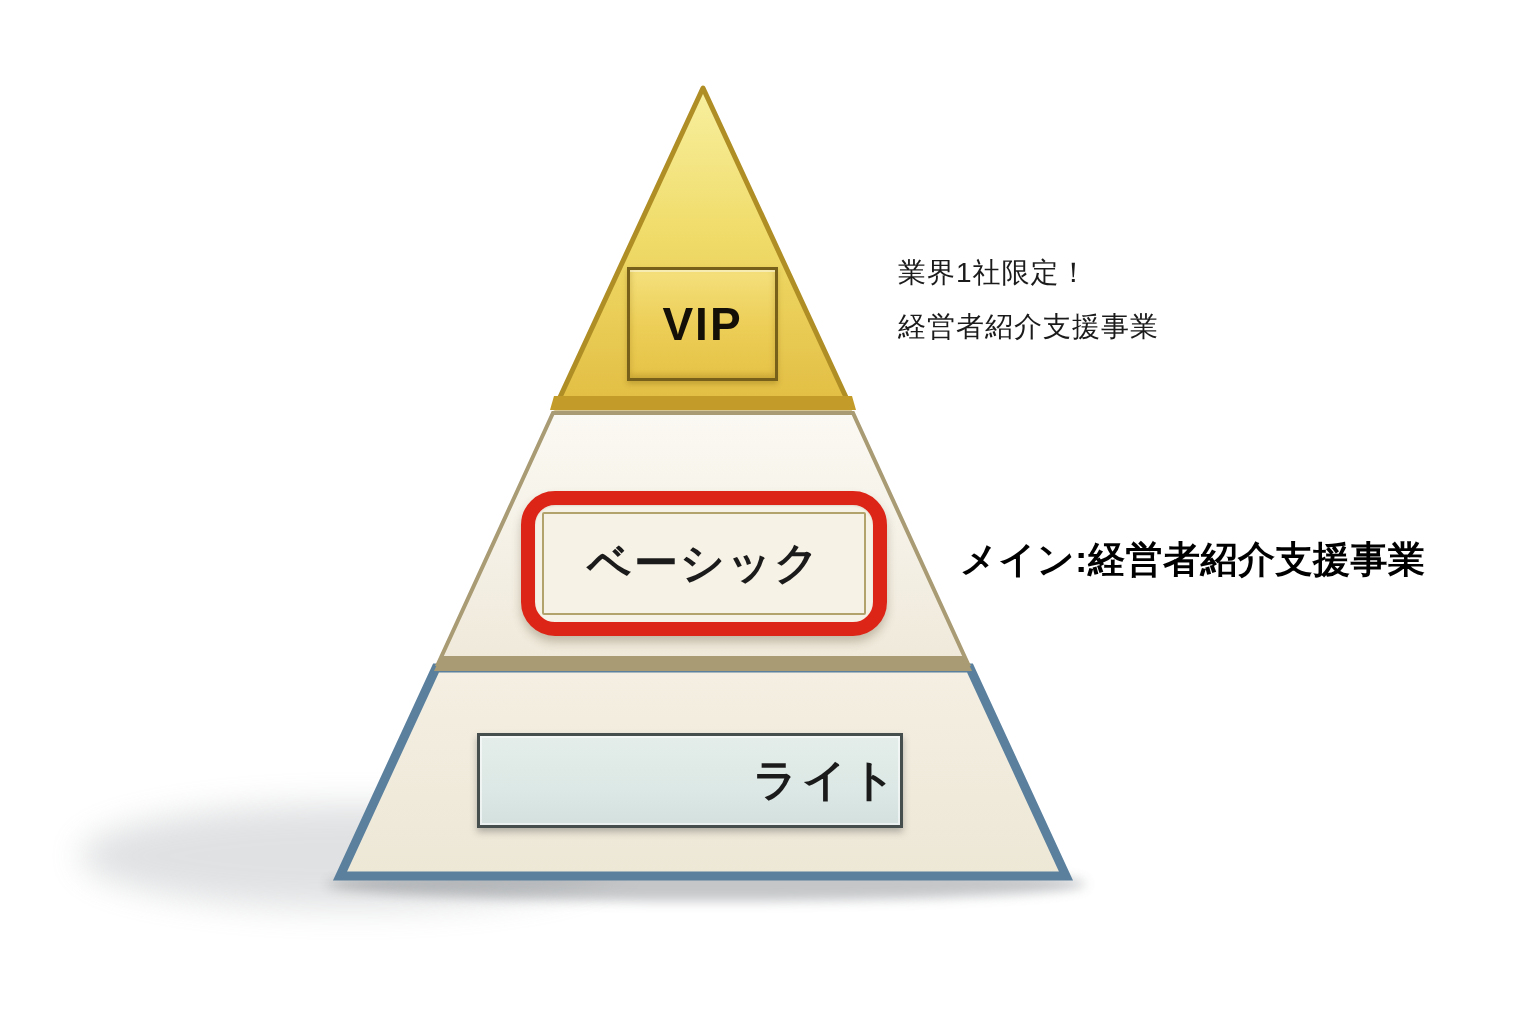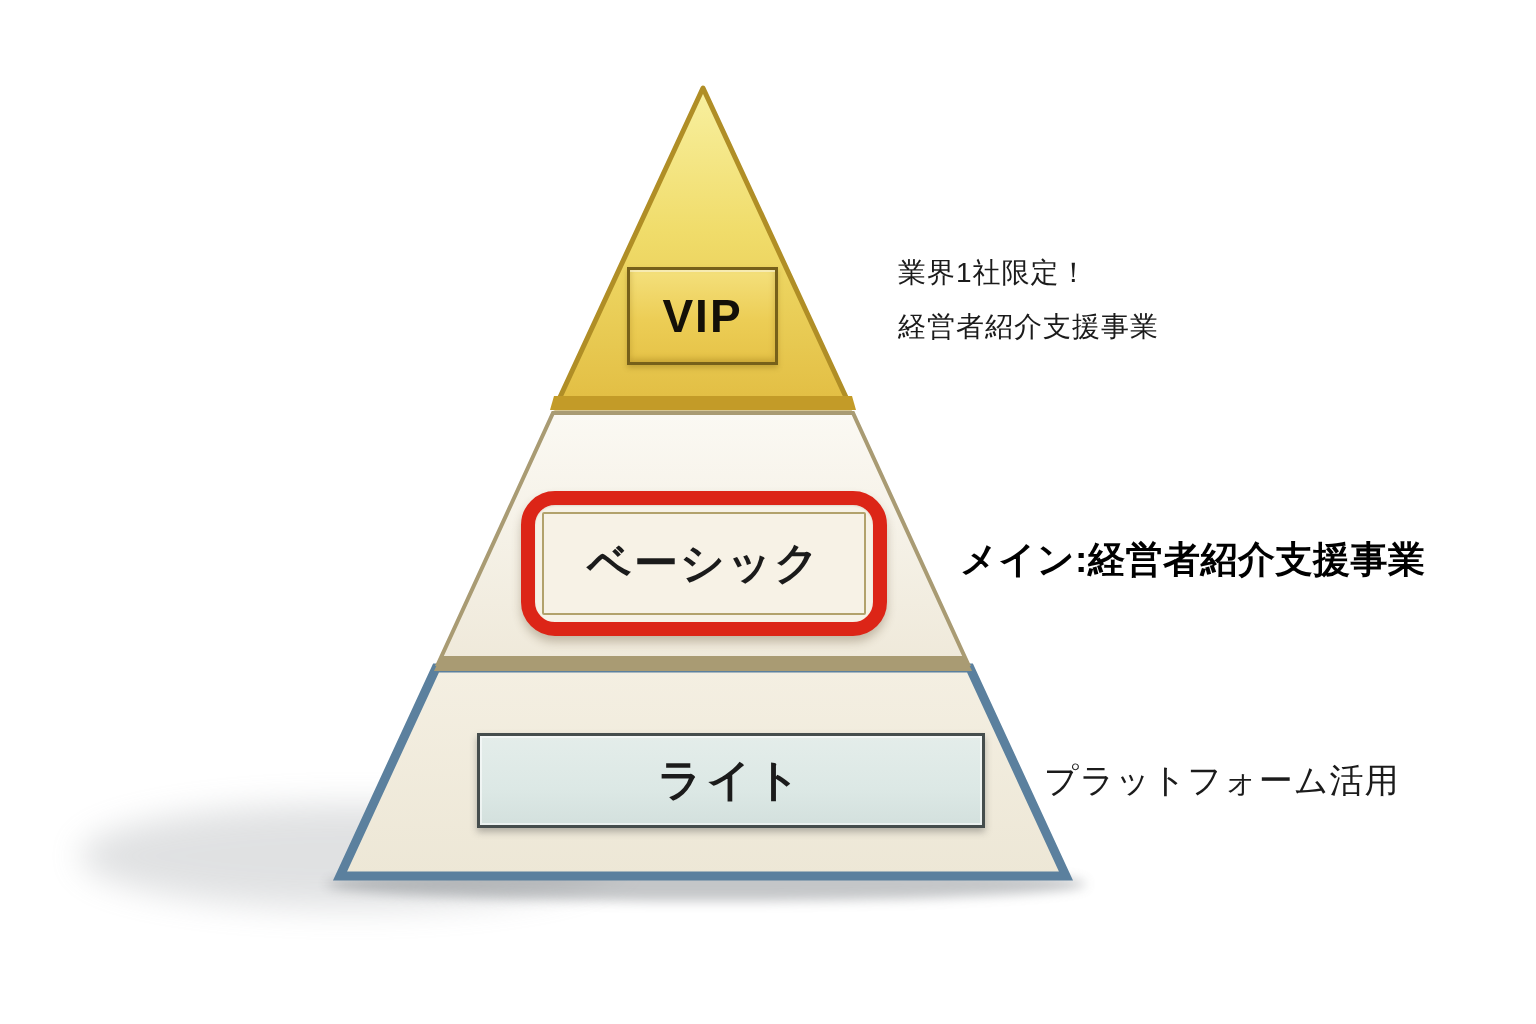--- a/index.html
+++ b/index.html
@@ -22,21 +22,21 @@
   }
   .overlay {
     position: absolute;
     box-sizing: border-box;
     display: flex;
     align-items: center;
     justify-content: center;
   }
   
   .vip-box {
-    left: 627px; top: 267px; width: 151px; height: 98px;
+    left: 627px; top: 267px; width: 151px; height: 114px;
     background: linear-gradient(180deg, #f4e07c 0%, #eccd55 55%, #e6c348 100%);
     border: 3px solid #76601a;
     box-shadow: inset 0 2px 0 rgba(255,255,250,0.45), inset 0 -3px 6px rgba(140,105,15,0.35), 0 3px 5px rgba(120,90,10,0.30);
     color: #141008;
     font-size: 46px;
     font-weight: 800;
     letter-spacing: 2px;
   }
   
   .basic-box {
@@ -54,28 +54,29 @@
     display: flex;
     align-items: center;
     justify-content: center;
     color: #1b1b1b;
     font-size: 44px;
     font-weight: 700;
     letter-spacing: 2px;
   }
   
   .light-box {
-    left: 477px; top: 733px; width: 508px; height: 95px;
+    left: 477px; top: 733px; width: 426px; height: 95px;
     background: linear-gradient(180deg, #e4edea 0%, #dce8e5 60%, #d3e0dd 100%);
     border: 3px solid #454d4d;
     box-shadow: 0 4px 7px rgba(60,60,60,0.35), inset 0 0 0 2px rgba(255,255,255,0.55);
     color: #1b1b1b;
     font-size: 44px;
     font-weight: 700;
     letter-spacing: 4px;
+    justify-content: flex-end;
   }
   
   .ann {
     position: absolute;
     white-space: nowrap;
     color: #1b1b1b;
   }
   .ann-vip {
     left: 898px; top: 246px;
     font-size: 28px;
@@ -152,15 +153,14 @@
 
   <div class="overlay light-box">
     <span>ライト</span>
   </div>
 
   <div class="ann ann-vip">
     <div>業界1社限定！</div>
     <div>経営者紹介支援事業</div>
   </div>
   <div class="ann ann-basic">メイン:経営者紹介支援事業</div>
-  <div class="ann ann-light">プラットフォーム活用</div>
 
 </div>
 
 </body></html>

